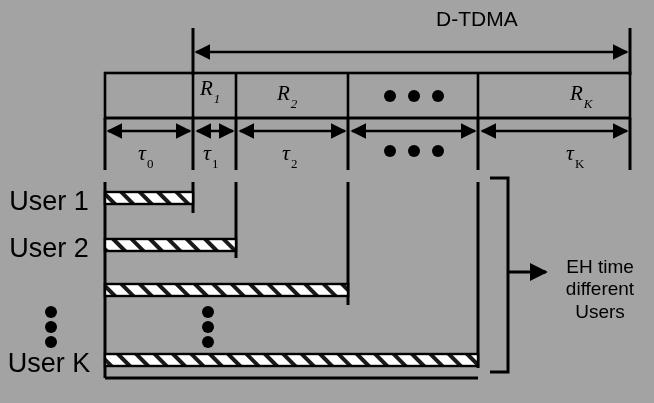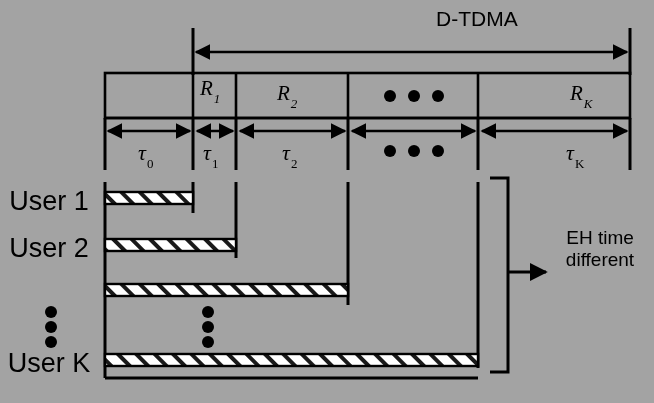--- a/index.html
+++ b/index.html
@@ -168,18 +168,19 @@
 
   <div class="lbl tau" style="left:138px; top:142px;"><span>τ</span><span class="sub">0</span></div>
   <div class="lbl tau" style="left:203px; top:142px;"><span>τ</span><span class="sub">1</span></div>
   <div class="lbl tau" style="left:282px; top:142px;"><span>τ</span><span class="sub">2</span></div>
   <div class="lbl tau" style="left:566px; top:142px;"><span>τ</span><span class="sub">K</span></div>
 
   <div class="lbl user-label" style="left:0px; top:188px; width:98px;">User 1</div>
   <div class="lbl user-label" style="left:0px; top:235px; width:98px;">User 2</div>
   <div class="lbl user-label" style="left:0px; top:350px; width:98px;">User K</div>
 
-  <div class="lbl eh-label" style="left:545px; top:227px;">
+  <div class="lbl eh-label" style="left:545px; top:256px;">
     <div>EH time</div>
     <div>different</div>
+    <div>Users</div>
   </div>
 
 </div>
 
 </body></html>

